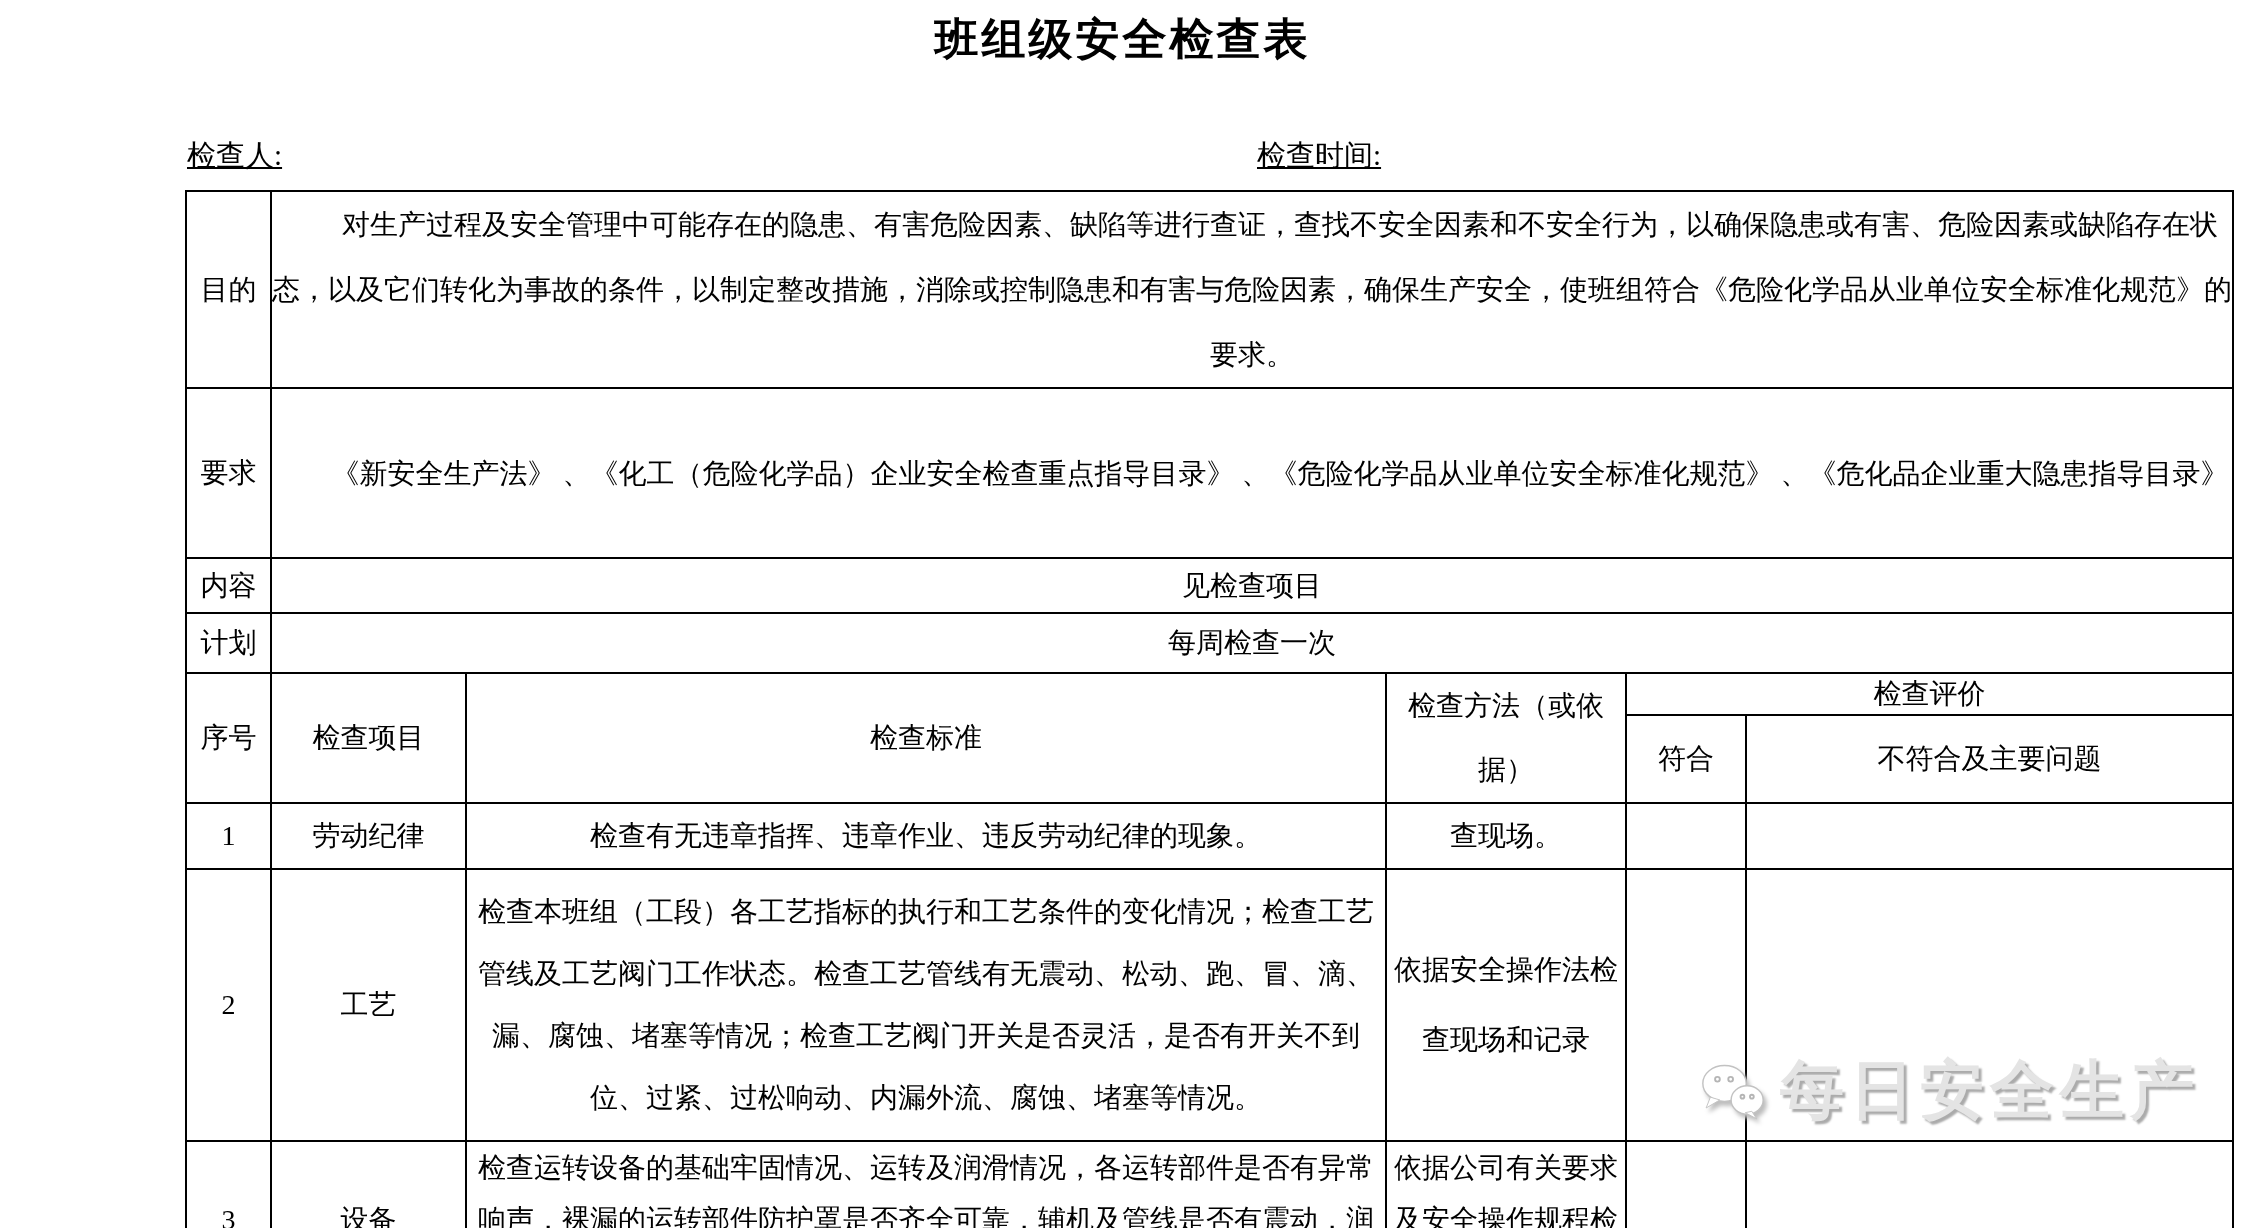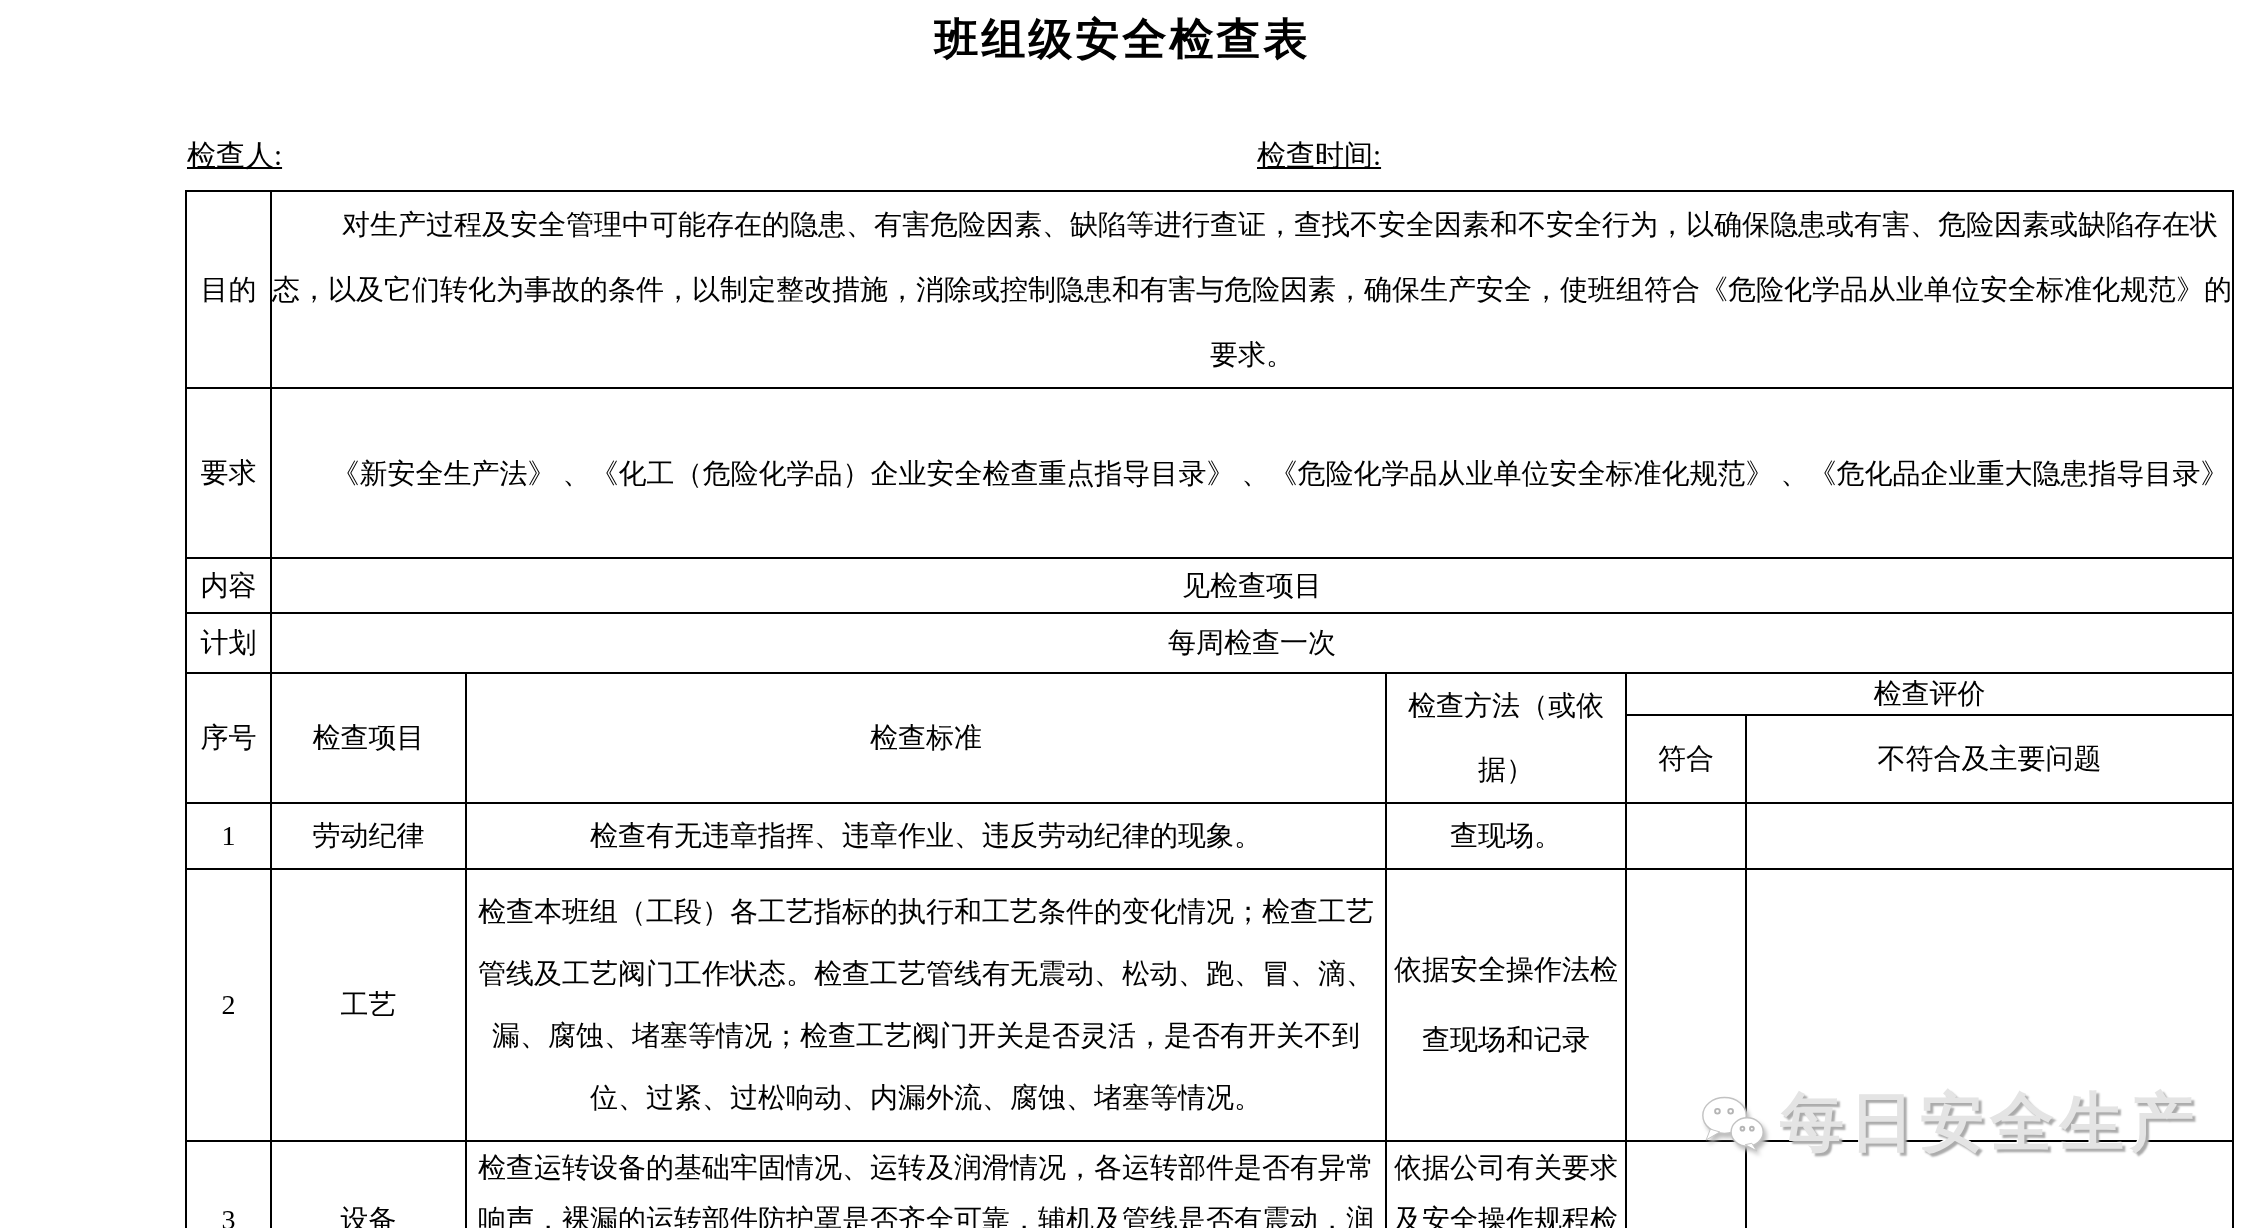--- a/index.html
+++ b/index.html
@@ -33,21 +33,21 @@
   td.info-center { text-align:center; line-height:30px; }
   td.hdr-top { vertical-align:top; line-height:64px; }
   td.eval-hdr { line-height:40px; }
   td.sub-hdr { line-height:30px; }
   td.std { text-align:left; padding:0 12px; line-height:62px; }
   td.std-tight { line-height:52px; }
   td.method { padding:0 10px; line-height:70px; }
   td.method-tight { line-height:52px; }
 
   .watermark {
-    position:absolute; left:1700px; top:1060px; width:500px; height:125px;
+    position:absolute; left:1700px; top:1028px; width:500px; height:125px;
     display:flex; align-items:center; gap:14px; pointer-events:none;
   }
   .watermark-text {
     font-family:"Liberation Sans","DejaVu Sans",sans-serif;
     font-size:64px; font-weight:bold; letter-spacing:6px;
     color:#e4e4e4;
     text-shadow:3px 3px 2px #ababab, -1px -1px 0 #ffffff;
     white-space:nowrap;
   }
   .wm-icon { filter:drop-shadow(3px 4px 2px #bdbdbd); }

